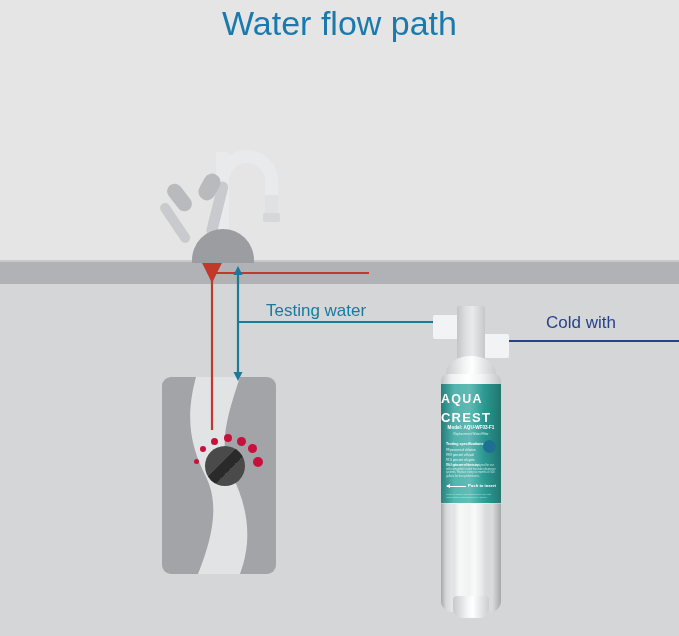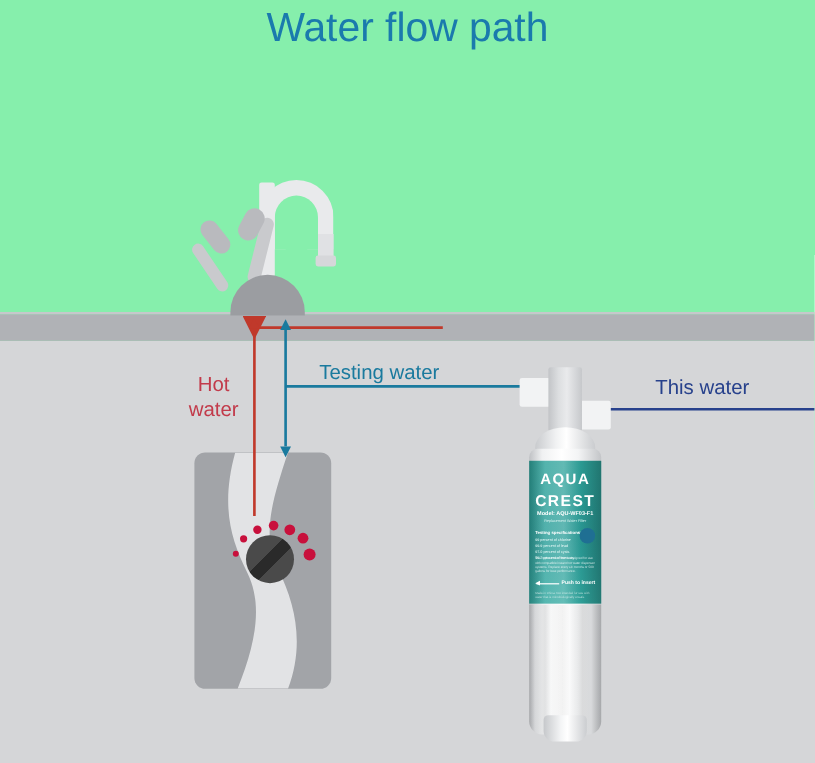--- a/index.html
+++ b/index.html
@@ -7,21 +7,21 @@
     padding: 0;
     background: #ffffff;
   }
   body {
     font-family: "Liberation Sans", sans-serif;
   }
   #stage {
     position: relative;
     width: 679px;
     height: 636px;
-    background: #86efac;
+    background: #e5e5e5;
     overflow: hidden;
   }
 
   
   #title {
     position: absolute;
     left: 0; top: 2px;
     width: 679px;
     text-align: center;
     font-size: 34px;
@@ -244,21 +244,20 @@
     width: 60px; height: 119px;
     background:
       linear-gradient(90deg, rgba(0,0,0,0.22) 0%, rgba(255,255,255,0.18) 22%,
                      rgba(255,255,255,0.25) 48%, rgba(0,0,0,0.06) 72%, rgba(0,0,0,0.28) 100%),
       linear-gradient(180deg,#2ea39b 0%,#2b9f9a 55%,#31a8a0 100%);
     overflow: hidden;
   }
   .brand-aqua, .brand-crest {
     position: absolute;
     left: 0; width: 60px;
-    text-align: center;
     color: #ffffff;
     font-weight: 700;
     letter-spacing: 1.2px;
   }
   .brand-aqua { top: 8px;  font-size: 12.5px; }
   .brand-crest{ top: 26px; font-size: 13px; }
   .model-line {
     position: absolute;
     left: 0; top: 41px; width: 60px;
     text-align: center;
@@ -425,24 +424,22 @@
         <path d="M238 266 L242.5 275 L233.5 275 Z" fill="#1a7a9e"></path>
         <path d="M238 381 L242.5 372 L233.5 372 Z" fill="#1a7a9e"></path>
       </g>
 
       <g>
         <line x1="679" y1="341" x2="496" y2="341" stroke="#27418c" stroke-width="2.2"></line>
         <path d="M487 341 L496 336.5 L496 345.5 Z" fill="#27418c"></path>
       </g>
     </svg>
 
-    <div class="lbl" id="lbl-hot">Hot
-water</div>
     <div class="lbl" id="lbl-filtered">Testing water</div>
-    <div class="lbl" id="lbl-cold">This water</div>
+    <div class="lbl" id="lbl-cold">Cold with</div>
 
     <div class="filter-wrap">
       <div class="port port-left"></div>
       <div class="port port-right"></div>
       <div class="filter-head"></div>
       <div class="filter-shoulder"></div>
       <div class="filter-body"></div>
       <div class="filter-bottom-flute"></div>
       <div class="filter-bottom-cap"></div>
 

